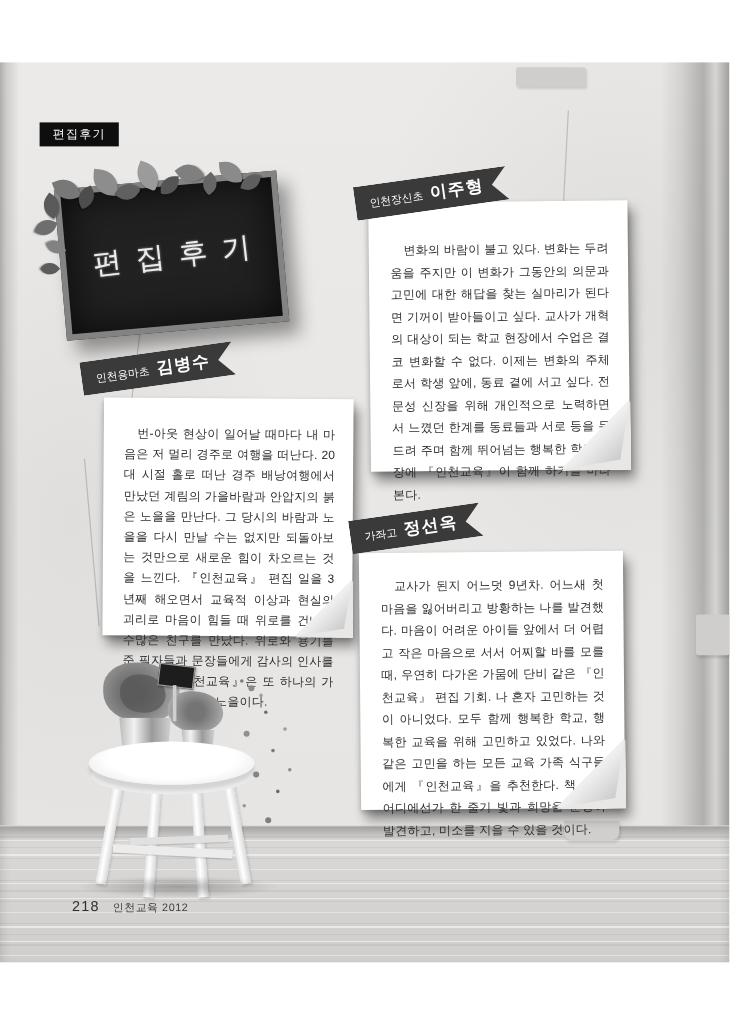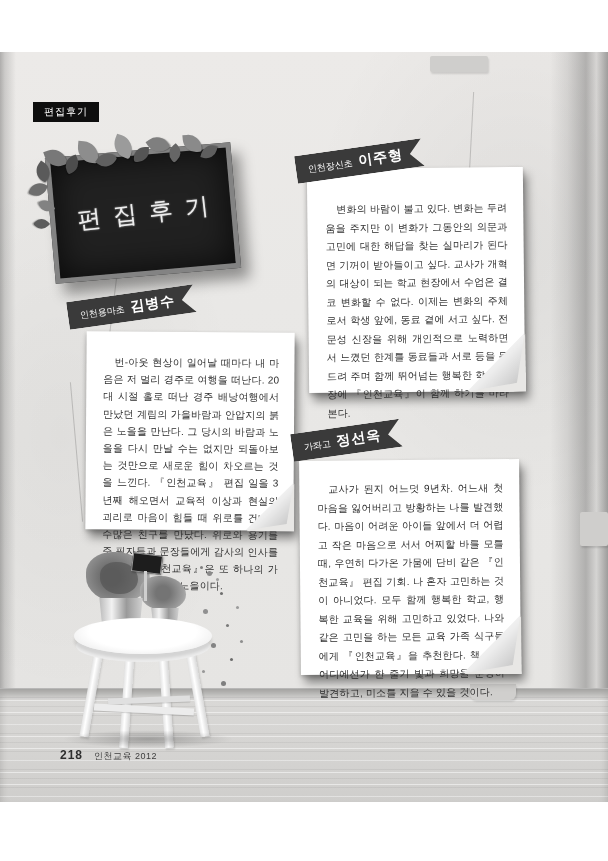--- a/index.html
+++ b/index.html
@@ -104,21 +104,21 @@
   .bar.b2{left:38px;top:143px;width:82px;height:6px;transform:rotate(-2deg);background:#e0e0e0;}
   .stool-shadow{position:absolute;left:-8px;top:176px;width:172px;height:18px;border-radius:50%;
     background:radial-gradient(ellipse,rgba(0,0,0,.26),rgba(0,0,0,0) 70%);}
   .splatter{position:absolute;left:200px;top:566px;width:3px;height:3px;border-radius:50%;background:#7d7d7d;
     box-shadow:8px 6px 0 1px #8a8a8a,20px 26px 0 #6f6f6f,4px 44px 0 1px #909090,26px 58px 0 #7a7a7a,
       12px 78px 0 1px #848484,30px 92px 0 #6c6c6c,2px 104px 0 #989898,22px 116px 0 1px #7f7f7f,
       36px 40px 0 #9b9b9b,40px 74px 0 #8e8e8e,16px 12px 0 #a0a0a0;}
 
   
   .footer{position:absolute;left:60px;top:748px;display:flex;align-items:baseline;gap:11px;}
-  .page-num{font-size:12px;color:#2e2e2e;letter-spacing:1px;font-weight:bold;}
+  .page-num{font-size:12px;color:#2e2e2e;letter-spacing:1px;}
   .footer-label{font-size:9px;color:#3d3d3d;letter-spacing:.5px;}
 </style>
 </head>
 <body>
 
 <div class="page">
 
   <div class="wall">
     <div class="grunge-left"></div>
     <div class="grunge-right"></div>

